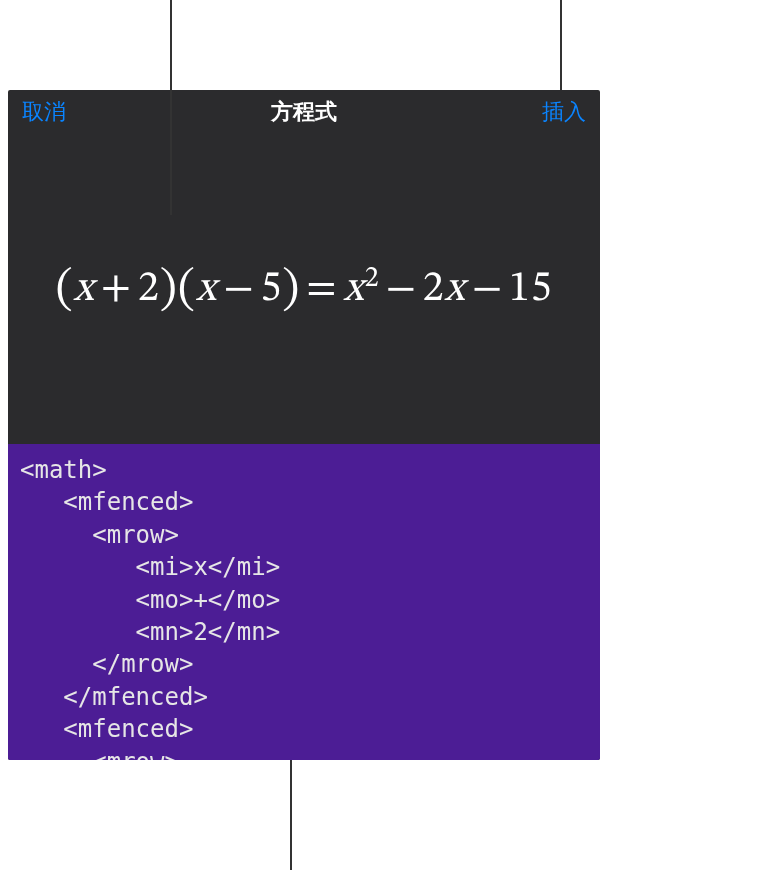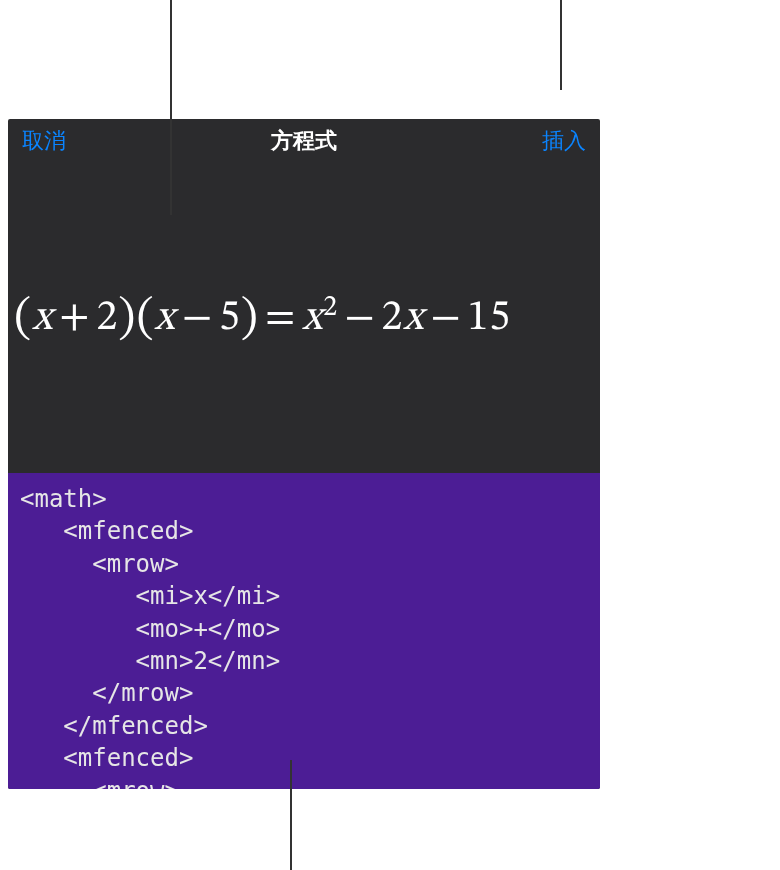--- a/index.html
+++ b/index.html
@@ -37,21 +37,20 @@
     }
     .dialog {
       position: absolute;
       top: 90px;
       left: 8px;
       width: 592px;
       height: 670px;
       background: #2b2b2d;
       overflow: hidden;
       border-radius: 2px;
-      margin-top: 29px;
     }
     .header {
       height: 44px;
       display: flex;
       align-items: center;
       justify-content: space-between;
       padding: 0 14px;
     }
     .header-btn {
       color: #0a84ff;
@@ -60,21 +59,21 @@
     }
     .header-title {
       color: #fff;
       font-size: 22px;
       font-weight: 700;
     }
     .preview {
       height: 310px;
       display: flex;
       align-items: center;
-      justify-content: flex-start;
+      justify-content: center;
       padding: 0 6px;
     }
     .equation {
       color: #fff;
       font-size: 42px;
       font-family: "STIX Two Math", "Latin Modern Math", "Cambria Math", Georgia, serif;
       font-style: italic;
       white-space: nowrap;
       letter-spacing: 1px;
     }

